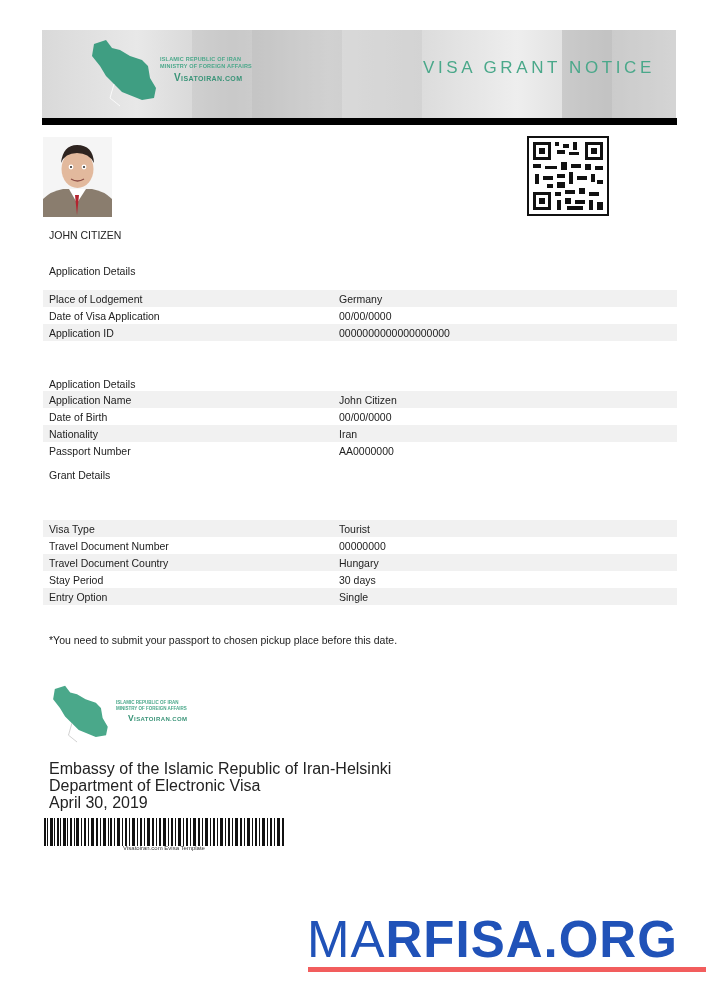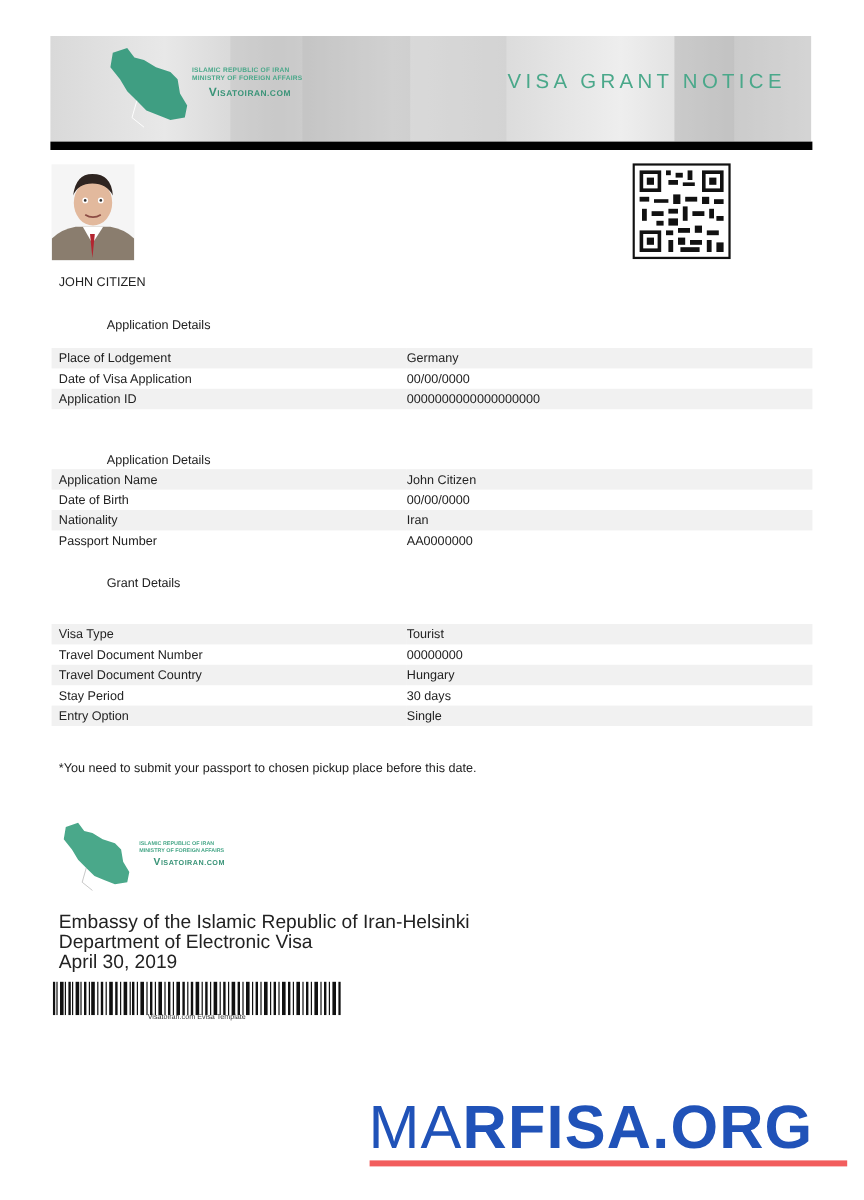--- a/index.html
+++ b/index.html
@@ -17,21 +17,21 @@
                   color:#3a9478; letter-spacing:.4px; }
   .banner .site .big { font-size:10px; }
   .banner .title { position:absolute; left:381px; top:28px; font-size:17px; letter-spacing:3.6px;
                    color:#4aa88a; }
   .black-bar { position:absolute; left:42px; top:118px; width:635px; height:7px; background:#000; }
 
   .photo { position:absolute; left:43px; top:137px; width:69px; height:80px; background:#f3f3f3; overflow:hidden; }
   .qr { position:absolute; left:527px; top:136px; width:82px; height:80px; }
 
   .name { position:absolute; left:49px; top:229px; font-size:10.5px; }
-  .section-title { position:absolute; left:49px; font-size:10.5px;margin-left:40px; }
+  .section-title { position:absolute; left:49px; font-size:10.5px; }
 
   table.kv { position:absolute; left:43px; width:634px; border-collapse:collapse; font-size:10.5px; }
   table.kv td { height:17px; padding:0 0 0 6px; }
   table.kv td.v { padding-left:0; width:338px; }
   table.kv tr:nth-child(odd) { background:#f1f1f1; }
 
   .note { position:absolute; left:49px; top:634px; font-size:10.5px; }
 
   .footer-logo { position:absolute; left:44px; top:678px; width:170px; height:72px; }
   .footer-logo .fmap { position:absolute; left:4px; top:2px; width:70px; height:66px; }
@@ -169,21 +169,21 @@
         <td>Nationality</td>
         <td class="v">Iran</td>
       </tr>
   <tr>
         <td>Passport Number</td>
         <td class="v">AA0000000</td>
       </tr>
 </tbody>
   </table>
 
-<div class="section-title" style="top:480px;">Grant Details</div>
+<div class="section-title" style="top:469px;">Grant Details</div>
 <table class="kv" style="top:520px;">
   <tbody>
       <tr>
         <td>Visa Type</td>
         <td class="v">Tourist</td>
       </tr>
   <tr>
         <td>Travel Document Number</td>
         <td class="v">00000000</td>
       </tr>

